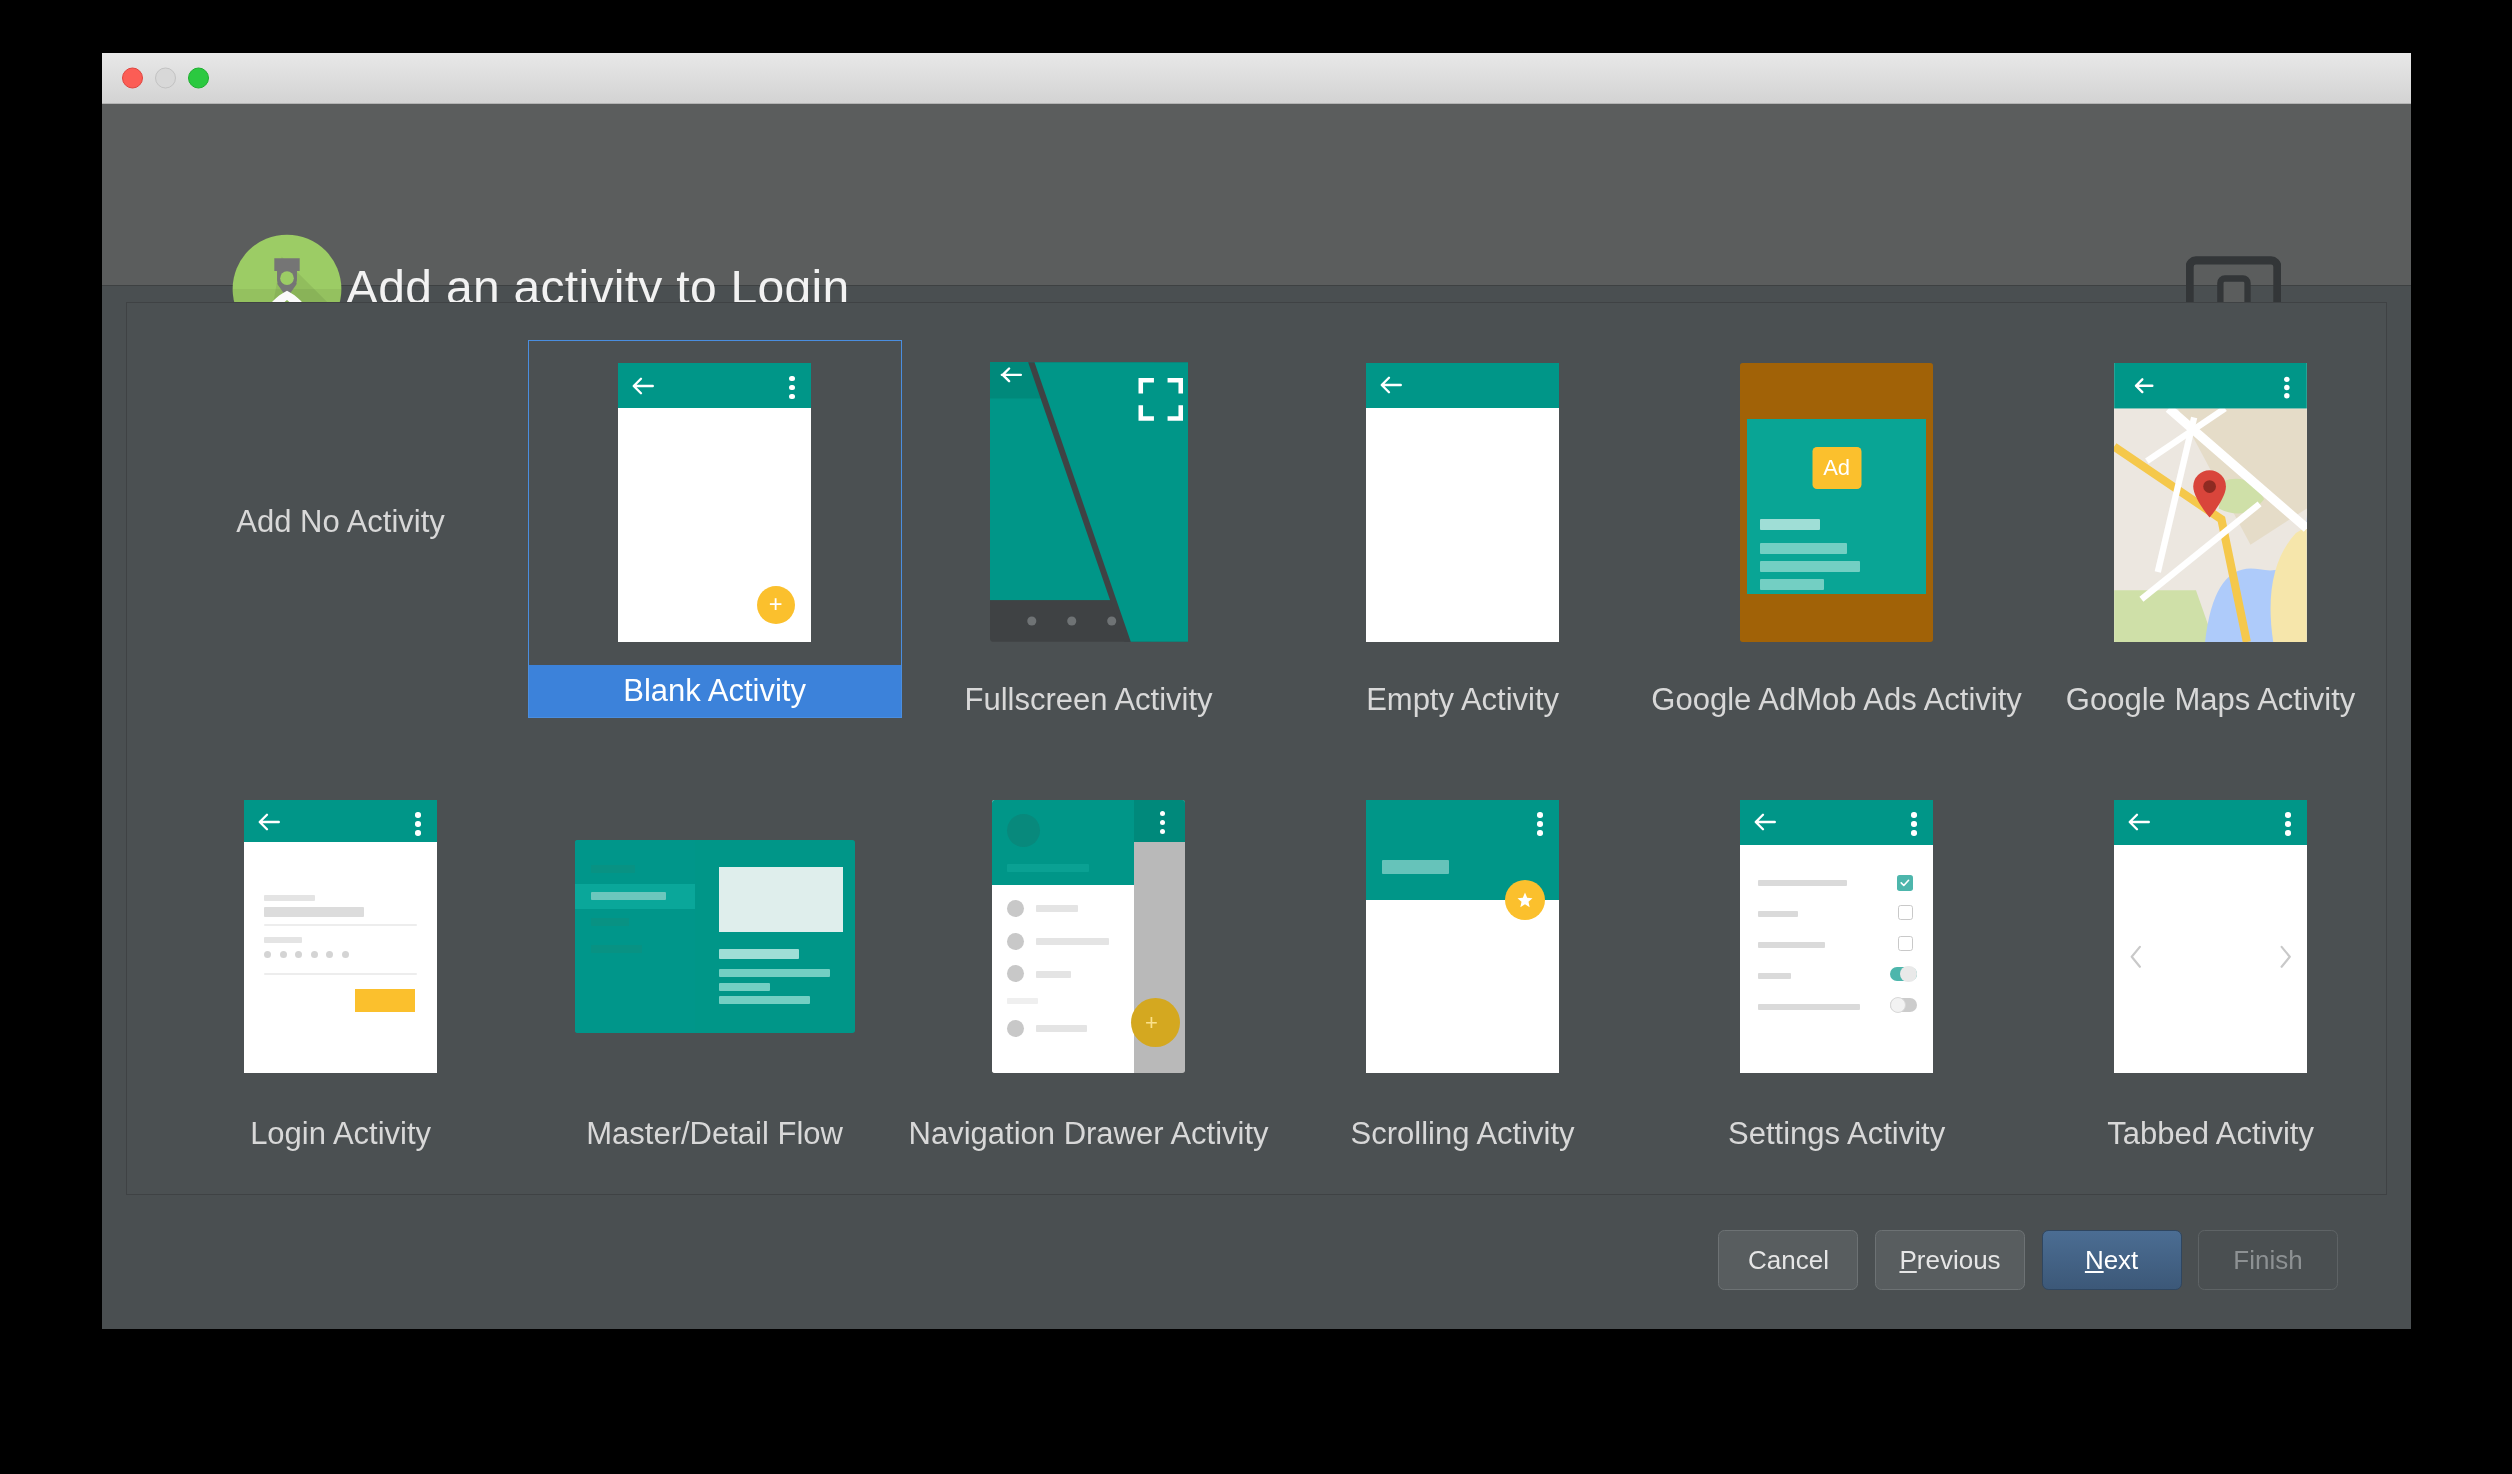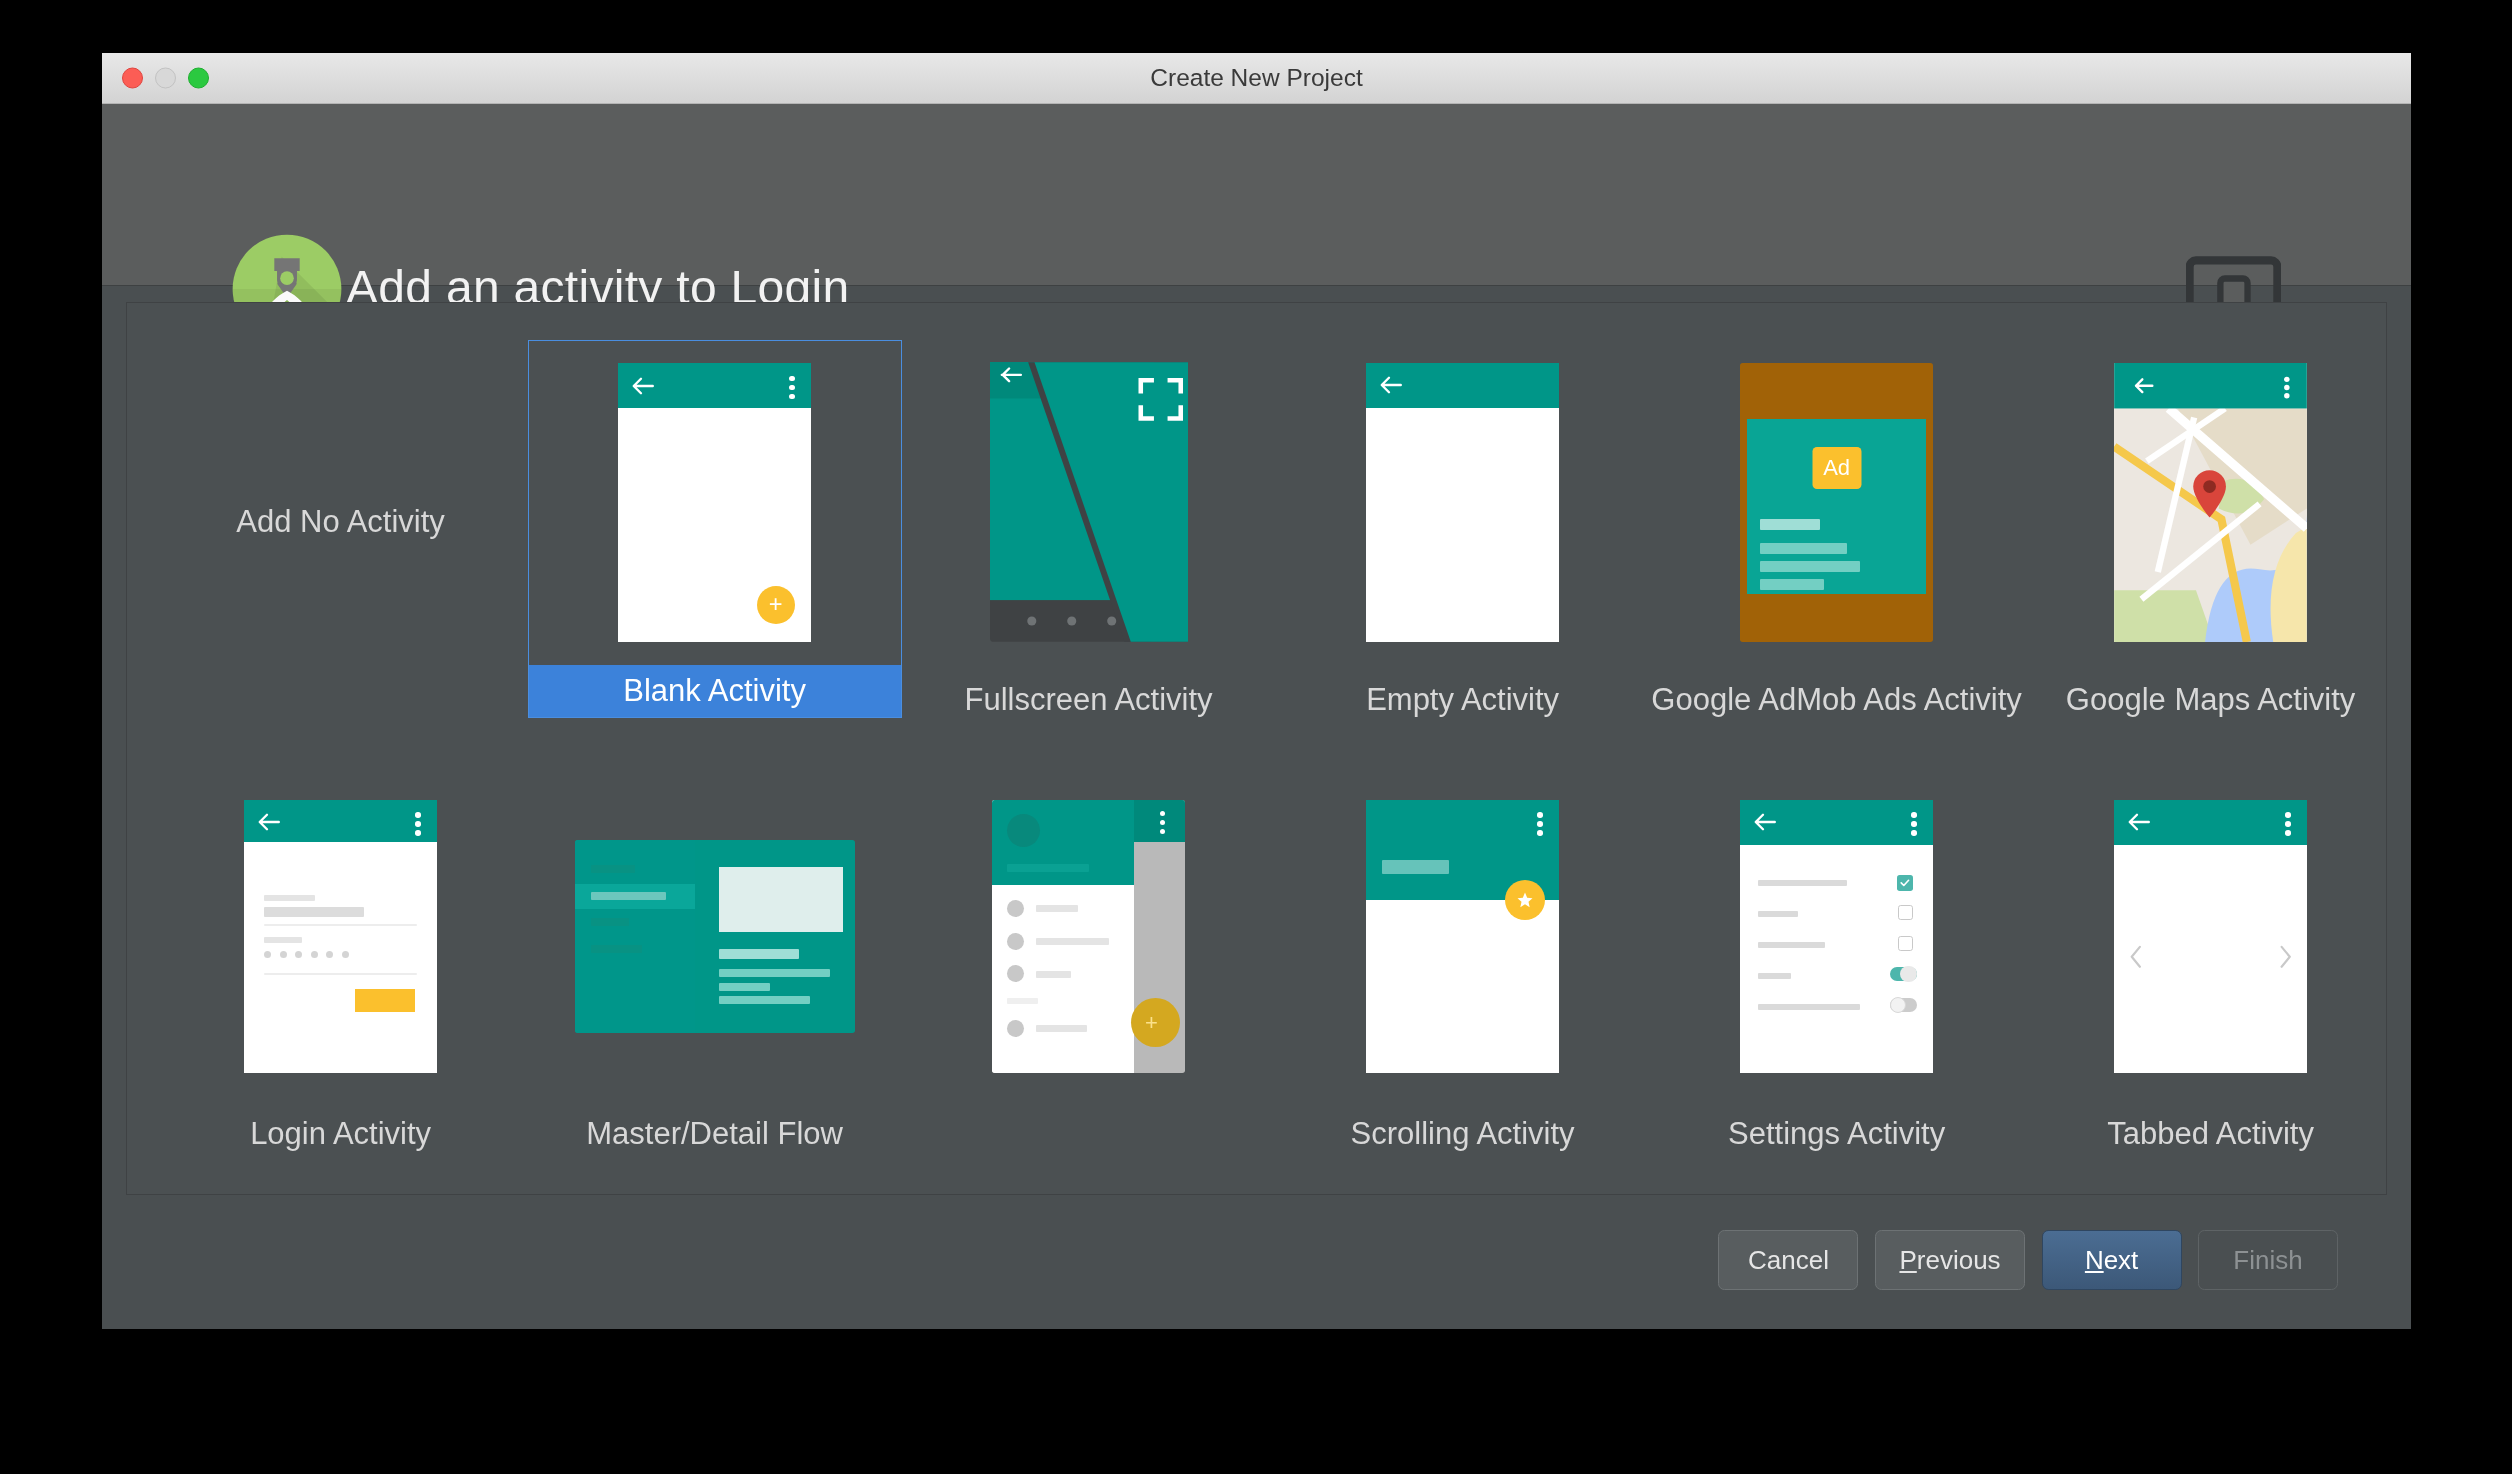--- a/index.html
+++ b/index.html
@@ -162,21 +162,20 @@
 <body>
 
 <div id="window">
 
   <div id="titlebar">
     <div id="traffic">
       <div class="light red"></div>
       <div class="light yellow"></div>
       <div class="light green"></div>
     </div>
-    <div id="title-text">Create New Project</div>
   </div>
 
   <div id="header">
     <div id="logo">
       <svg viewBox="0 0 128 128" width="116" height="116">
         <defs>
           <clipPath id="cc">
               <circle cx="64" cy="64" r="60"></circle>
             </clipPath>
         </defs>
@@ -404,20 +403,21 @@
               <div style="position:absolute;left:14.5px;top:165px;width:17.3px;height:17.3px;border-radius:50%;background:#c8c8c8;"></div>
               <div class="bar" style="left:44px;top:171px;width:35px;height:7.3px;"></div>
               <div class="bar" style="left:14.5px;top:198px;width:31px;height:6.4px;background:#efefef;"></div>
               <div style="position:absolute;left:14.5px;top:220px;width:17.3px;height:17.3px;border-radius:50%;background:#c8c8c8;"></div>
               <div class="bar" style="left:44px;top:225px;width:51px;height:7.3px;"></div>
               <div style="position:absolute;right:5.5px;bottom:25.4px;width:49px;height:49px;border-radius:50%;background:#d4a820;display:flex;align-items:center;justify-content:center;">
                 <span style="color:#fbe08a;font-size:22px;position:relative;left:-3.6px;">+</span>
               </div>
             </div>
           </div>
+          <div class="cell-label">Navigation Drawer Activity</div>
         </div>
       </div>
 
       <div class="cell">
         <div class="cell-inner">
           <div class="thumb-box">
             <div class="phone p-portrait" style="width:193px;height:273px;">
               <div class="appbar" style="height:100px;"></div>
               <div class="dots" style="top:12.7px;">
                 <div class="dot"></div>

